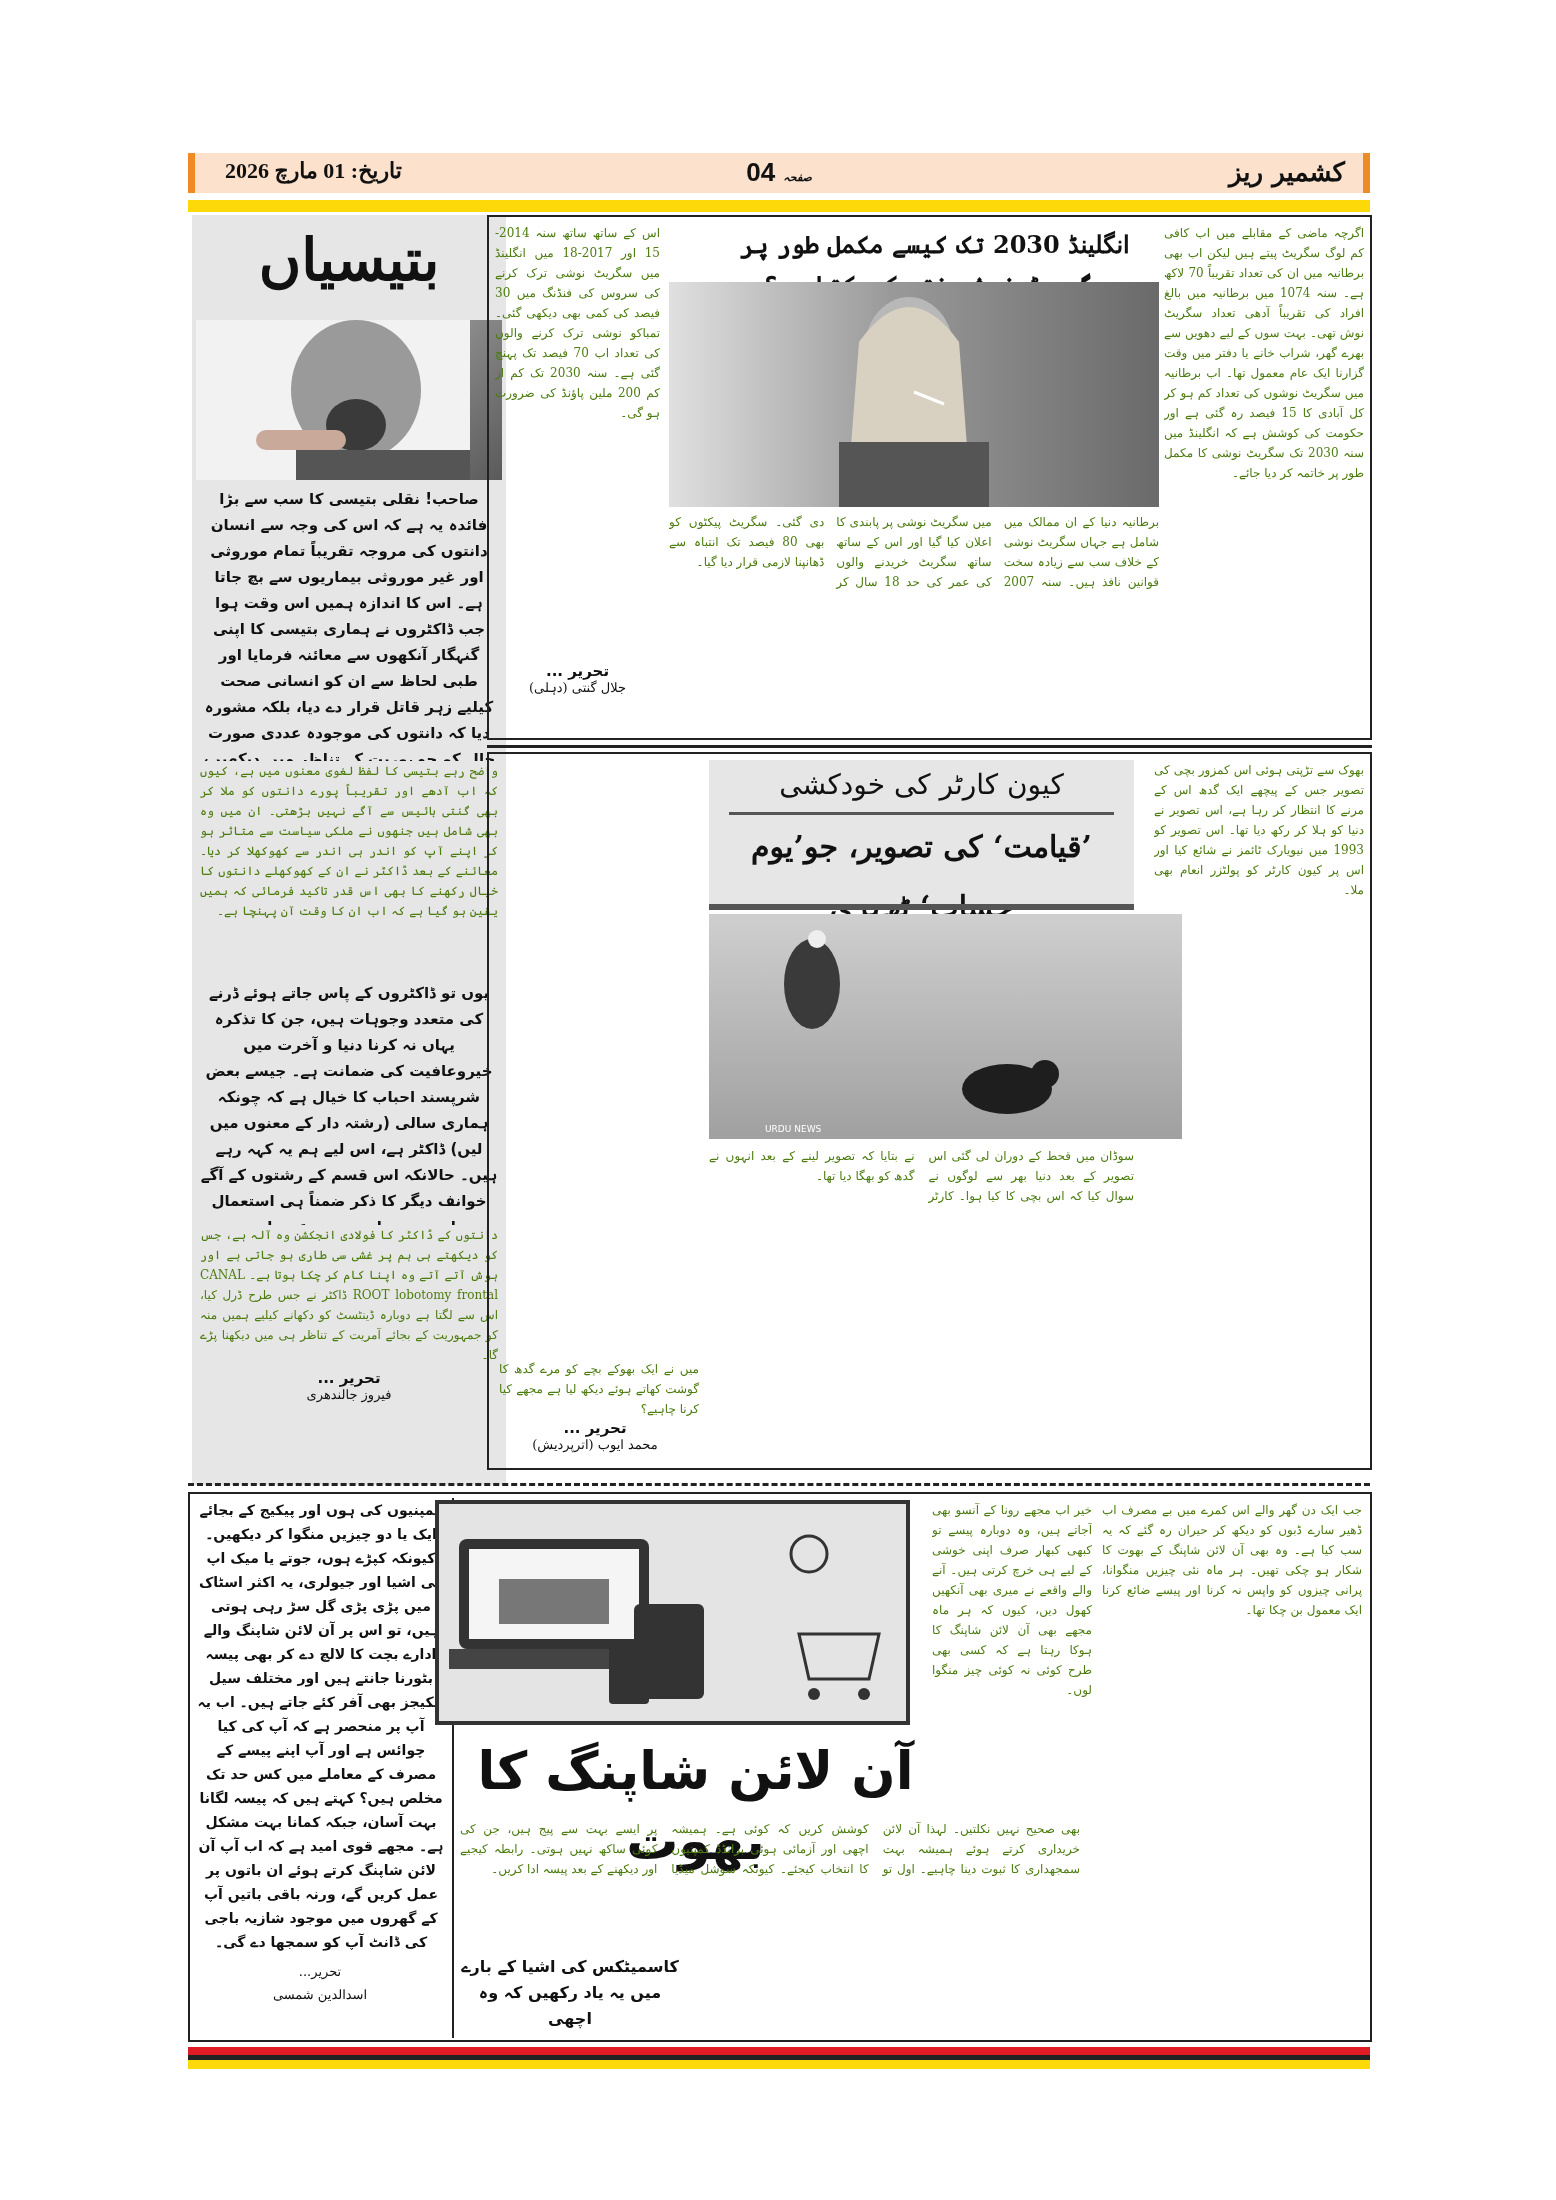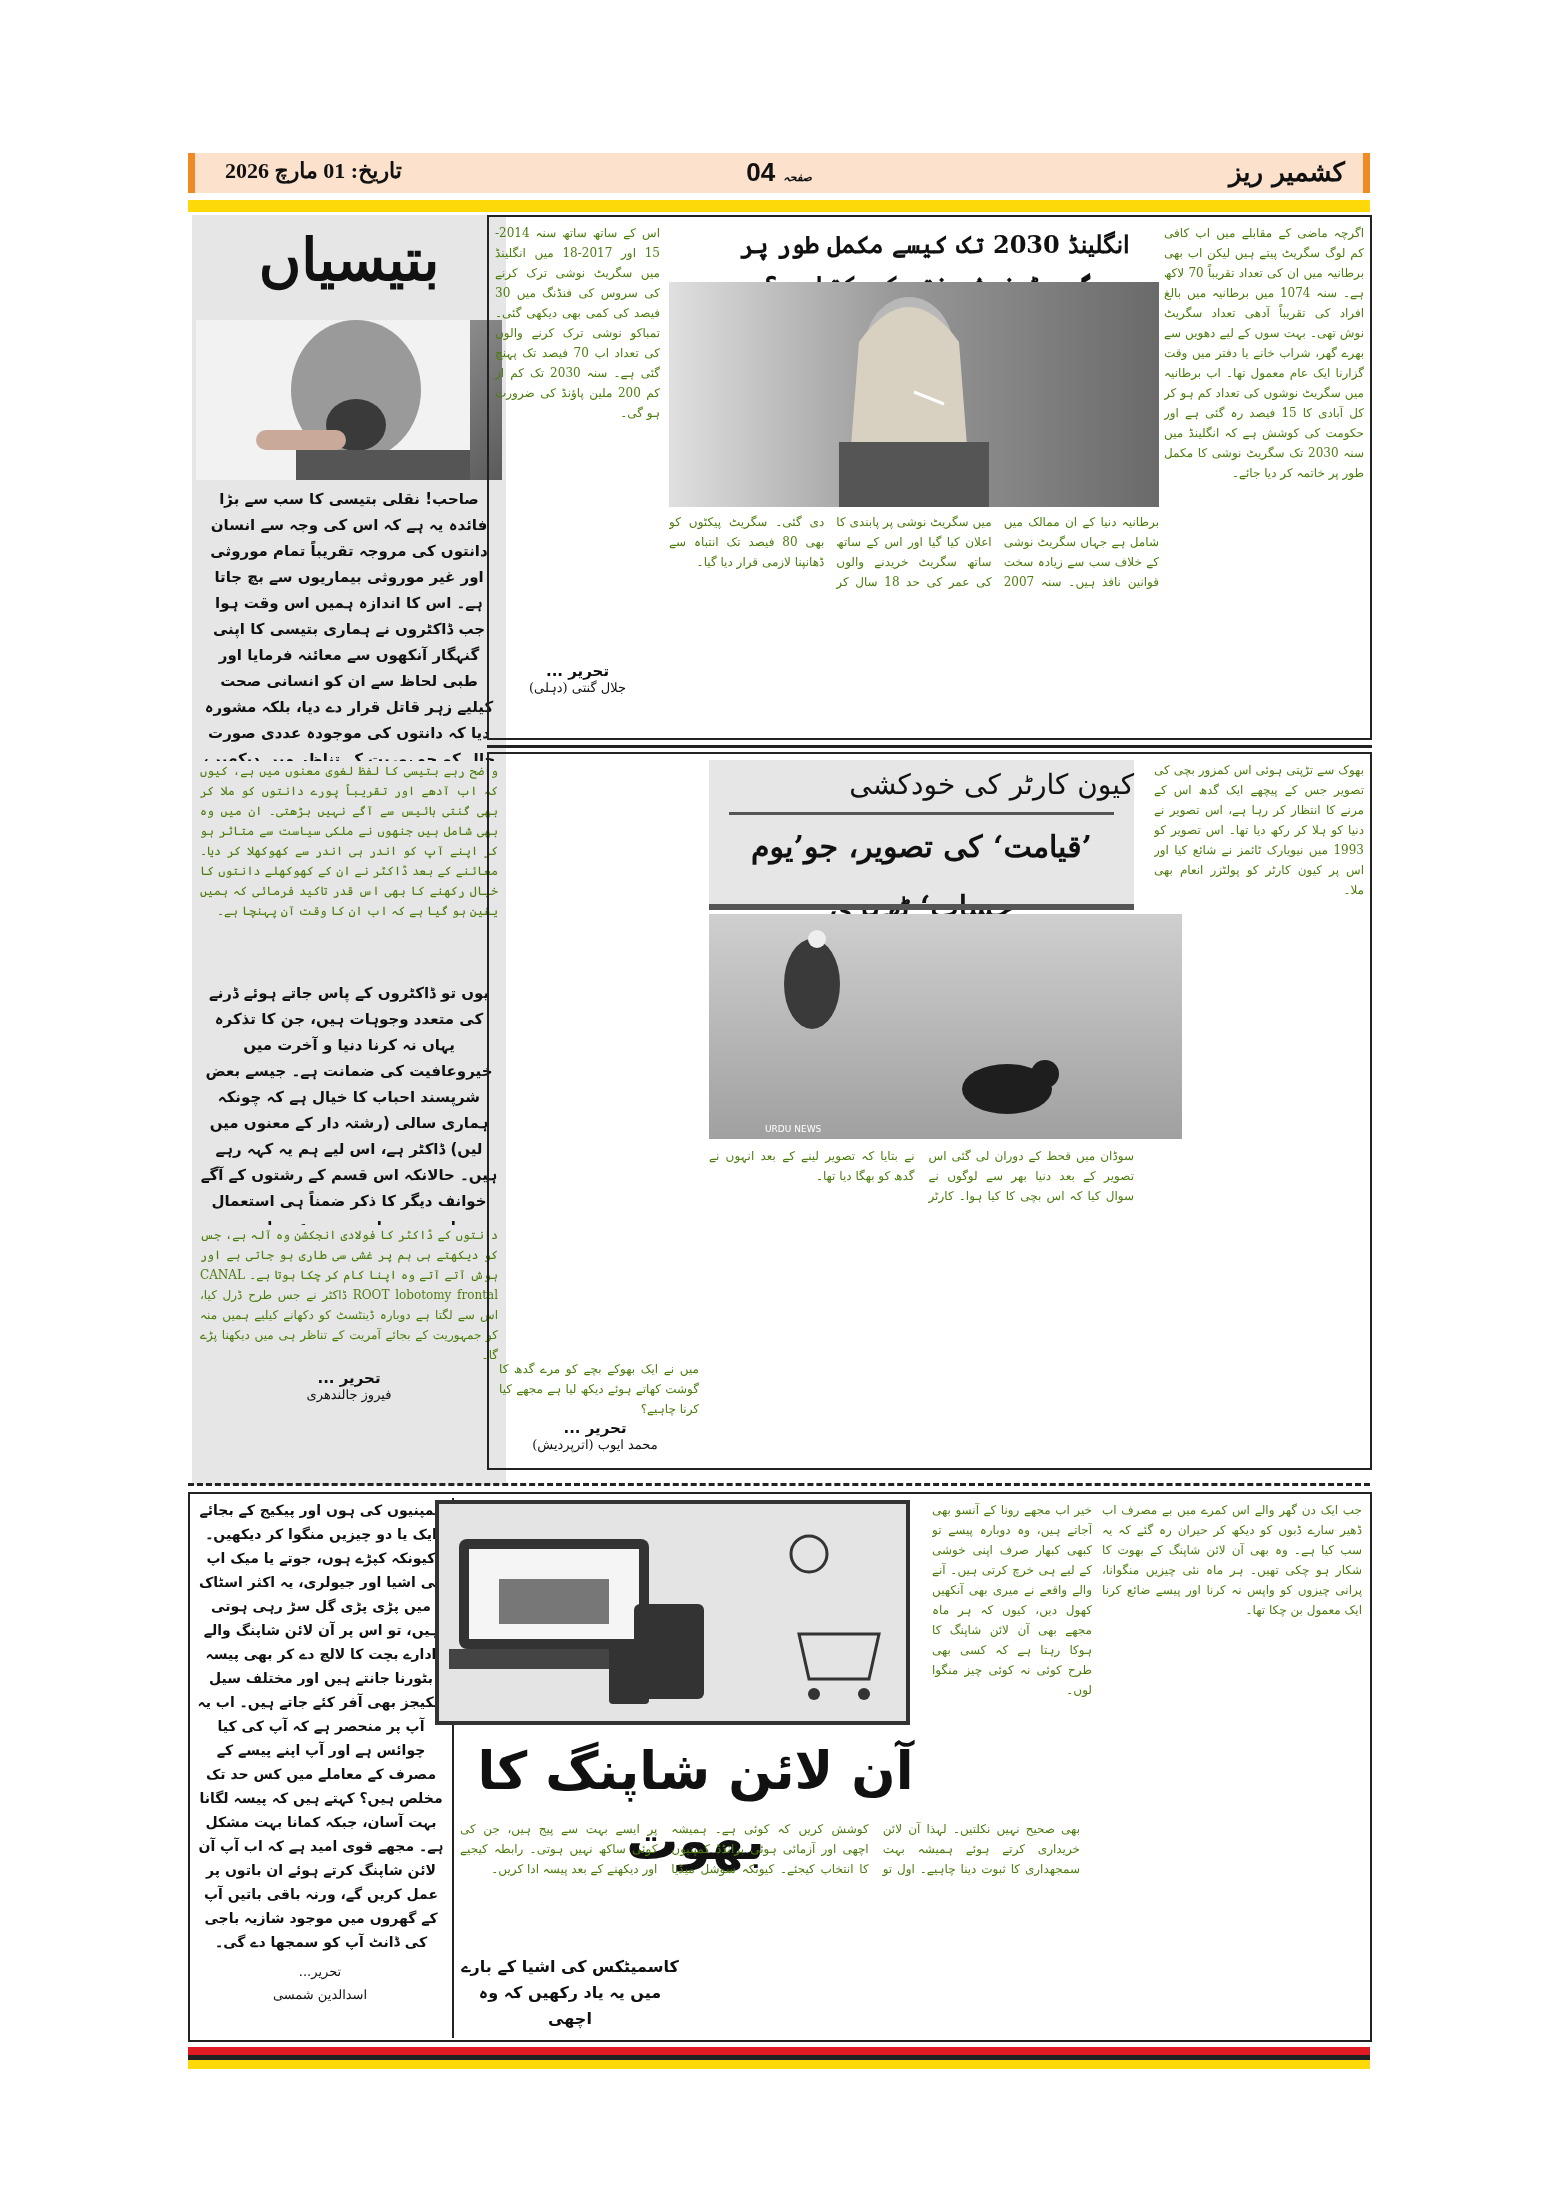--- a/index.html
+++ b/index.html
@@ -76,21 +76,21 @@
   <div class="txt" style="position:absolute;left:6px;top:6px;width:165px;height:430px;">اس کے ساتھ ساتھ سنہ 2014-15 اور 2017-18 میں انگلینڈ میں سگریٹ نوشی ترک کرنے کی سروس کی فنڈنگ میں 30 فیصد کی کمی بھی دیکھی گئی۔ تمباکو نوشی ترک کرنے والوں کی تعداد اب 70 فیصد تک پہنچ گئی ہے۔ سنہ 2030 تک کم از کم 200 ملین پاؤنڈ کی ضرورت ہو گی۔</div>
   <div class="rtl" style="position:absolute;left:6px;top:445px;width:165px;text-align:center;">
     <div class="byline-l">تحریر ...</div>
     <div class="byline-n">جلال گنتی (دہلی)</div>
   </div>
 </div>
 <div class="abs rule" style="left:487px;top:745px;width:885px;height:3px;"></div>
 
 <div class="abs box" style="left:487px;top:752px;width:885px;height:718px;">
   <div class="grey" style="position:absolute;left:220px;top:6px;width:425px;height:150px;">
-    <div class="rtl" style="font:28px/50px 'DejaVu Serif',serif;">کیون کارٹر کی خودکشی</div>
+    <div class="rtl" style="text-align:center;font:28px/50px 'DejaVu Serif',serif;">کیون کارٹر کی خودکشی</div>
     <div style="margin:2px 20px;height:3px;background:#555;"></div>
     <div class="rtl" style="text-align:center;font:bold 30px/60px 'DejaVu Serif',serif;">’قیامت‘ کی تصویر، جو’یوم حساب‘ ٹھہری</div>
     <div style="position:absolute;left:0;right:0;bottom:0;height:6px;background:#555;"></div>
   </div>
   <div style="position:absolute;left:220px;top:160px;width:425px;height:225px;background:linear-gradient(180deg,#cfcfcf,#a0a0a0);padding-left:48px;">
     <svg width="425" height="225">
       <ellipse cx="55" cy="70" rx="28" ry="45" fill="#3a3a3a"></ellipse>
       <circle cx="60" cy="25" r="9" fill="#eee"></circle>
       <ellipse cx="250" cy="175" rx="45" ry="25" fill="#1e1e1e"></ellipse>
       <circle cx="288" cy="160" r="14" fill="#1e1e1e"></circle>

